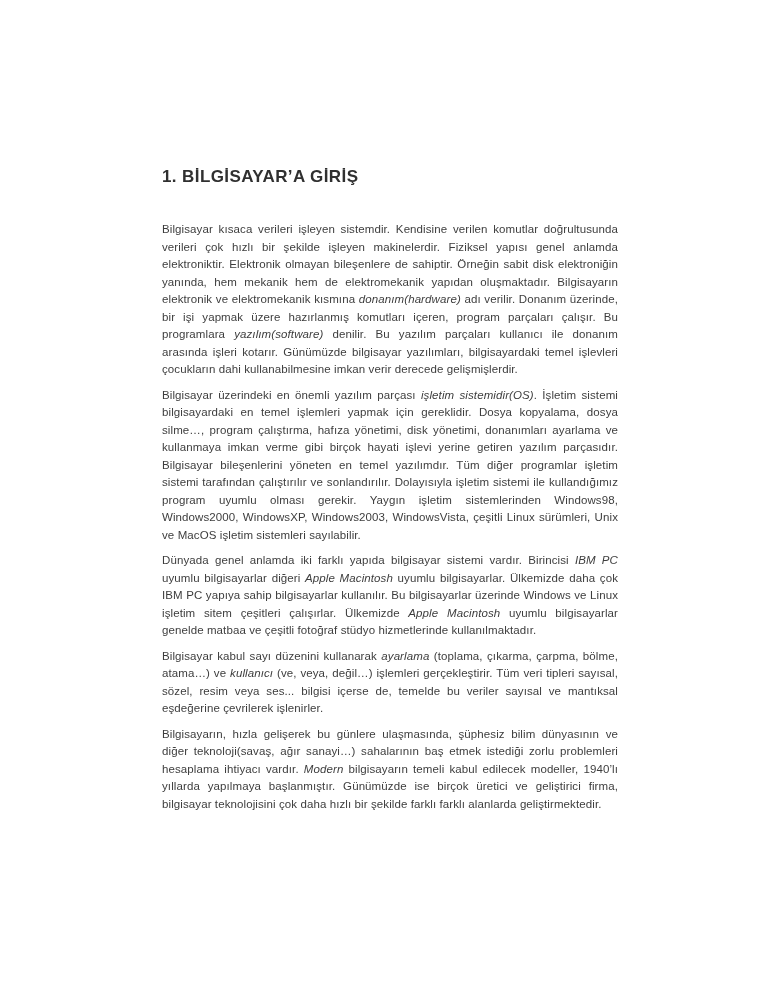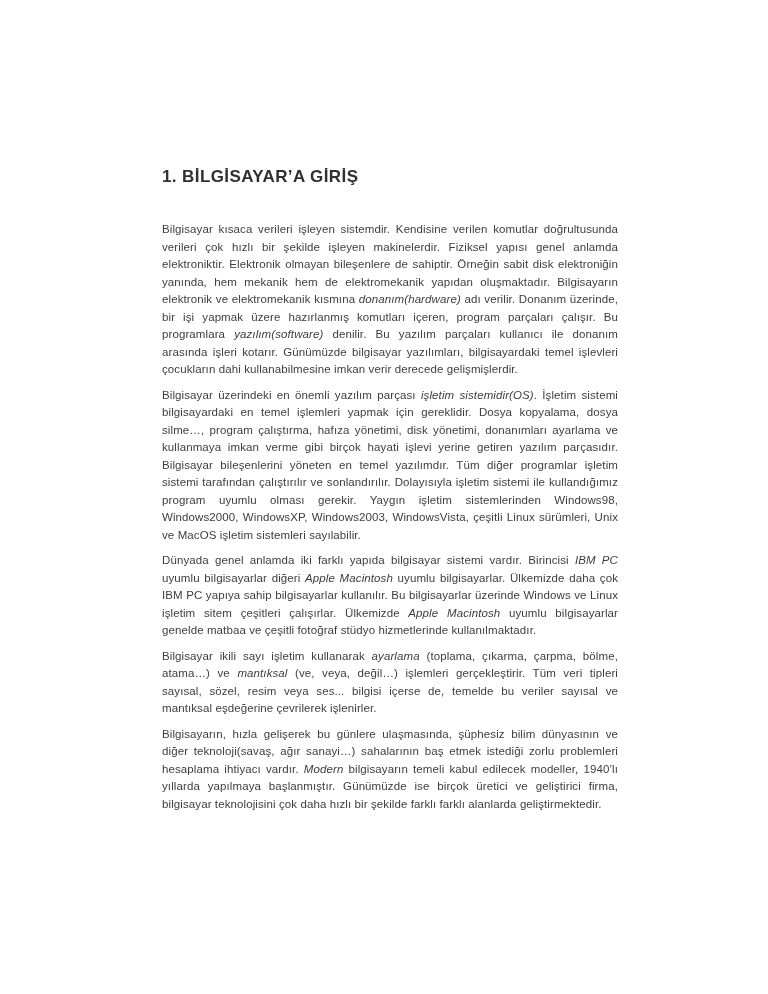--- a/index.html
+++ b/index.html
@@ -44,17 +44,17 @@
 </head>
 <body>
 
 <div class="page">
   <div class="content">
     <h1 class="doc-title">1. BİLGİSAYAR’A GİRİŞ</h1>
     <div>
       <p class="para"><span>Bilgisayar kısaca verileri işleyen sistemdir. Kendisine verilen komutlar doğrultusunda verileri çok hızlı bir şekilde işleyen makinelerdir. Fiziksel yapısı genel anlamda elektroniktir. Elektronik olmayan bileşenlere de sahiptir. Örneğin sabit disk elektroniğin yanında, hem mekanik hem de elektromekanik yapıdan oluşmaktadır. Bilgisayarın elektronik ve elektromekanik kısmına </span><em>donanım(hardware)</em><span> adı verilir. Donanım üzerinde, bir işi yapmak üzere hazırlanmış komutları içeren, program parçaları çalışır. Bu programlara </span><em>yazılım(software)</em><span> denilir. Bu yazılım parçaları kullanıcı ile donanım arasında işleri kotarır. Günümüzde bilgisayar yazılımları, bilgisayardaki temel işlevleri çocukların dahi kullanabilmesine imkan verir derecede gelişmişlerdir.</span></p>
       <p class="para"><span>Bilgisayar üzerindeki en önemli yazılım parçası </span><em>işletim sistemidir(OS)</em><span>. İşletim sistemi bilgisayardaki en temel işlemleri yapmak için gereklidir. Dosya kopyalama, dosya silme…, program çalıştırma, hafıza yönetimi, disk yönetimi, donanımları ayarlama ve kullanmaya imkan verme gibi birçok hayati işlevi yerine getiren yazılım parçasıdır. Bilgisayar bileşenlerini yöneten en temel yazılımdır. Tüm diğer programlar işletim sistemi tarafından çalıştırılır ve sonlandırılır. Dolayısıyla işletim sistemi ile kullandığımız program uyumlu olması gerekir. Yaygın işletim sistemlerinden Windows98, Windows2000, WindowsXP, Windows2003, WindowsVista, çeşitli Linux sürümleri, Unix ve MacOS işletim sistemleri sayılabilir.</span></p>
       <p class="para"><span>Dünyada genel anlamda iki farklı yapıda bilgisayar sistemi vardır. Birincisi </span><em>IBM PC</em><span> uyumlu bilgisayarlar diğeri </span><em>Apple Macintosh</em><span> uyumlu bilgisayarlar. Ülkemizde daha çok IBM PC yapıya sahip bilgisayarlar kullanılır. Bu bilgisayarlar üzerinde Windows ve Linux işletim sitem çeşitleri çalışırlar. Ülkemizde </span><em>Apple Macintosh</em><span> uyumlu bilgisayarlar genelde matbaa ve çeşitli fotoğraf stüdyo hizmetlerinde kullanılmaktadır.</span></p>
-      <p class="para"><span>Bilgisayar ikili sayı işletim kullanarak </span><em>ayarlama</em><span> (toplama, çıkarma, çarpma, bölme, atama…) ve </span><em>mantıksal</em><span> (ve, veya, değil…) işlemleri gerçekleştirir. Tüm veri tipleri sayısal, sözel, resim veya ses... bilgisi içerse de, temelde bu veriler sayısal ve mantıksal eşdeğerine çevrilerek işlenirler.</span></p>
+      <p class="para"><span>Bilgisayar kabul sayı düzenini kullanarak </span><em>ayarlama</em><span> (toplama, çıkarma, çarpma, bölme, atama…) ve </span><em>kullanıcı</em><span> (ve, veya, değil…) işlemleri gerçekleştirir. Tüm veri tipleri sayısal, sözel, resim veya ses... bilgisi içerse de, temelde bu veriler sayısal ve mantıksal eşdeğerine çevrilerek işlenirler.</span></p>
       <p class="para"><span>Bilgisayarın, hızla gelişerek bu günlere ulaşmasında, şüphesiz bilim dünyasının ve diğer teknoloji(savaş, ağır sanayi…) sahalarının baş etmek istediği zorlu problemleri hesaplama ihtiyacı vardır. </span><em>Modern</em><span> bilgisayarın temeli kabul edilecek modeller, 1940’lı yıllarda yapılmaya başlanmıştır. Günümüzde ise birçok üretici ve geliştirici firma, bilgisayar teknolojisini çok daha hızlı bir şekilde farklı farklı alanlarda geliştirmektedir.</span></p>
     </div>
   </div>
 </div>
 
 </body></html>

